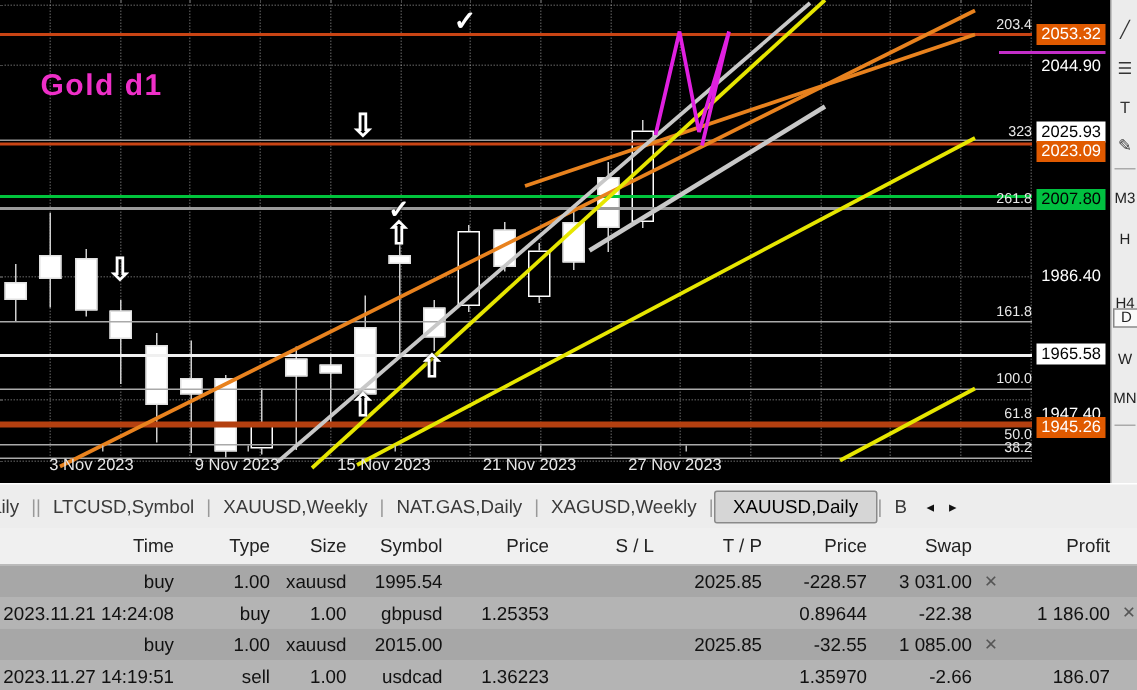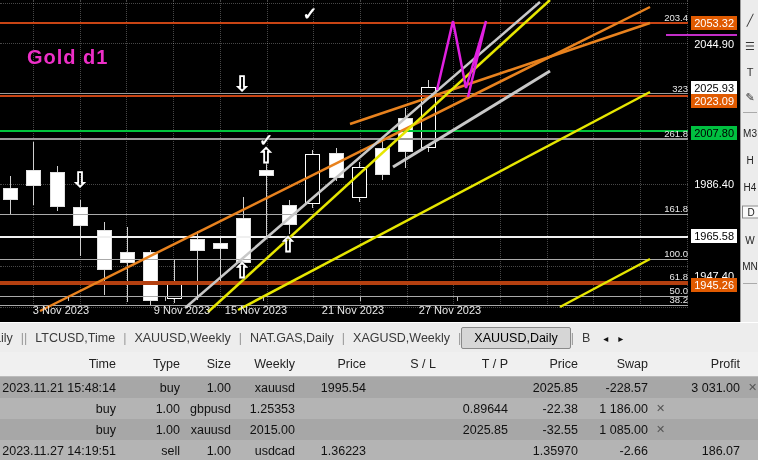--- a/index.html
+++ b/index.html
@@ -158,89 +158,89 @@
   <div class="fiblabel" style="top: 17px;">203.4</div>
       <div class="fiblabel" style="top: 88px;">323</div>
       <div class="fiblabel" style="top: 133px; text-align: right;">261.8</div>
       <div class="fiblabel" style="top: 208px;">161.8</div>
       <div class="fiblabel" style="top: 253px;">100.0</div>
       <div class="fiblabel" style="top: 276px;">61.8</div>
       <div class="fiblabel" style="top: 290px;">50.0</div>
       <div class="fiblabel" style="top: 299px;">38.2</div>
       <div class="datelabel" style="left: 61px;">3 Nov 2023</div>
       <div class="datetick" style="left: 68px;"></div>
-      <div class="datelabel" style="left: 158px; margin-left: 24px;">9 Nov 2023</div>
+      <div class="datelabel" style="left: 158px;">9 Nov 2023</div>
       <div class="datetick" style="left: 165px;"></div>
       <div class="datelabel" style="left: 256px;">15 Nov 2023</div>
       <div class="datetick" style="left: 263px;"></div>
       <div class="datelabel" style="left: 353px;">21 Nov 2023</div>
       <div class="datetick" style="left: 360px;"></div>
       <div class="datelabel" style="left: 450px;">27 Nov 2023</div>
       <div class="datetick" style="left: 457px;"></div>
     </div>
   <div id="toolbar">
       <div class="toolicon" style="top: 20px;">╱</div>
       <div class="toolicon" style="top: 46px;">☰</div>
       <div class="toolicon" style="top: 72px;">T</div>
       <div class="toolicon" style="top: 97px;">✎</div>
       <div class="toolsep" style="top: 112px;"></div>
       <div class="toolsep" style="top: 283px;"></div>
       <div class="period" style="top: 133px;">M3</div>
       <div class="period" style="top: 160px;">H</div>
-      <div class="period" style="top: 187px;">H4</div>
+      <div class="period" style="top: 203px;">H4</div>
       <div class="period active" style="top: 212px;">D</div>
       <div class="period" style="top: 240px;">W</div>
       <div class="period" style="top: 266px;">MN</div>
     </div>
   <div id="tabbar">
       <div class="tab partial-left">aily</div>
       <div class="tabsep">|</div>
       <div class="tabsep">|</div>
-      <div class="tab">LTCUSD,Time</div>
+      <div class="tab">LTCUSD,Symbol</div>
       <div class="tabsep">|</div>
       <div class="tab">XAUUSD,Weekly</div>
       <div class="tabsep">|</div>
       <div class="tab">NAT.GAS,Daily</div>
       <div class="tabsep">|</div>
       <div class="tab">XAGUSD,Weekly</div>
       <div class="tabsep">|</div>
       <div class="tab active">XAUUSD,Daily</div>
       <div class="tabsep">|</div>
       <div class="tab">B</div>
       <div class="tabarrow">◂</div>
       <div class="tabarrow">▸</div>
     </div>
   <div id="table">
       <div class="trow thead">
         <div class="tcell">Time</div>
         <div class="tcell">Type</div>
         <div class="tcell">Size</div>
-        <div class="tcell">Weekly</div>
+        <div class="tcell">Symbol</div>
         <div class="tcell">Price</div>
         <div class="tcell">S / L</div>
         <div class="tcell">T / P</div>
         <div class="tcell">Price</div>
         <div class="tcell">Swap</div>
         <div class="tcell">Profit</div>
         <div class="tcell"></div>
       </div>
       <div class="trow">
-        <div class="tcell">2023.11.21 15:48:14</div>
         <div class="tcell">buy</div>
         <div class="tcell">1.00</div>
         <div class="tcell">xauusd</div>
         <div class="tcell">1995.54</div>
         <div class="tcell"></div>
         <div class="tcell"></div>
         <div class="tcell">2025.85</div>
         <div class="tcell">-228.57</div>
         <div class="tcell">3 031.00</div>
         <div class="tcell closex">✕</div>
       </div>
       <div class="trow">
+        <div class="tcell">2023.11.21 14:24:08</div>
         <div class="tcell">buy</div>
         <div class="tcell">1.00</div>
         <div class="tcell">gbpusd</div>
         <div class="tcell">1.25353</div>
         <div class="tcell"></div>
         <div class="tcell"></div>
         <div class="tcell">0.89644</div>
         <div class="tcell">-22.38</div>
         <div class="tcell">1 186.00</div>
         <div class="tcell closex">✕</div>

